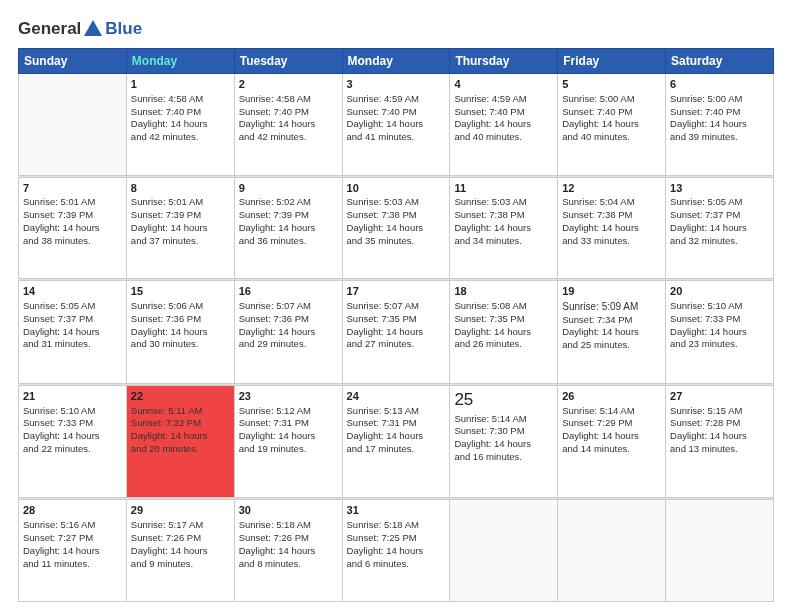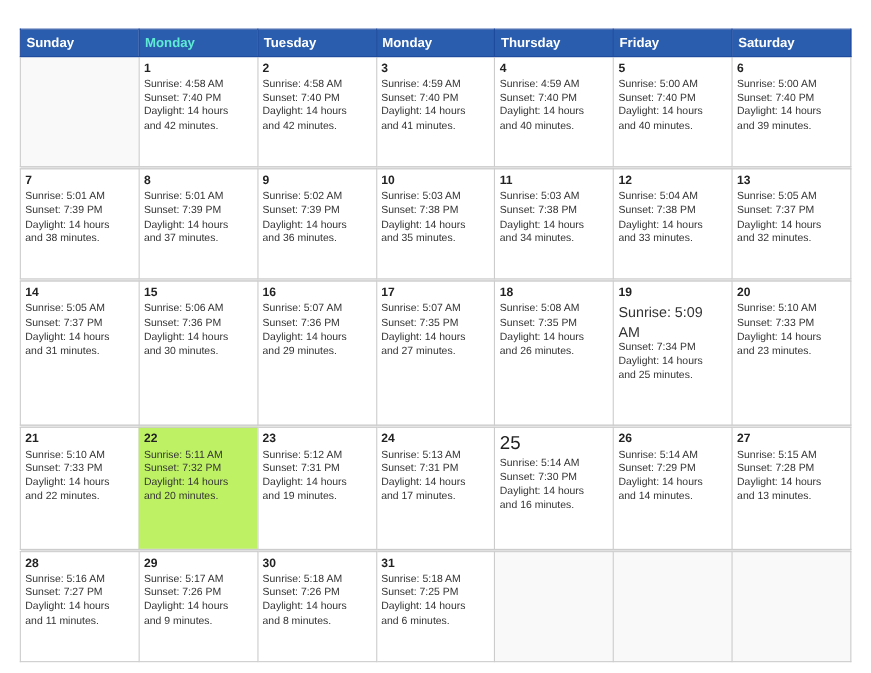--- a/index.html
+++ b/index.html
@@ -53,20 +53,29 @@
       width: 100%;
       border-collapse: collapse;
       flex: 1;
     }
   </style>
 </head>
 <body>
 
 <div class="page">
   <div class="header">
+    <div class="logo">
+      <div class="logo-text">
+        <span style="color:#333;font-size:17px;font-weight:bold;">General</span>
+        <svg width="22" height="22" viewBox="0 0 22 22" style="margin:0 1px;">
+          <polygon points="11,2 20,18 2,18" fill="#2a5dad"></polygon>
+        </svg>
+        <span style="color:#2a5dad;font-size:17px;font-weight:bold;">Blue</span>
+      </div>
+    </div>
   </div>
 
   <table class="cal-table">
     <thead>
       <tr>
       <th style="background: rgb(42, 93, 173); color: rgb(255, 255, 255); font-size: 12px; font-weight: bold; padding: 5px; text-align: left; border: 1px solid rgb(30, 74, 158);">Sunday</th>
           <th style="background: rgb(42, 93, 173); color: #5eead4; font-size: 12px; font-weight: bold; padding: 5px; text-align: left; border: 1px solid rgb(30, 74, 158);">Monday</th>
           <th style="background: rgb(42, 93, 173); color: rgb(255, 255, 255); font-size: 12px; font-weight: bold; padding: 5px; text-align: left; border: 1px solid rgb(30, 74, 158);">Tuesday</th>
           <th style="background: rgb(42, 93, 173); color: rgb(255, 255, 255); font-size: 12px; font-weight: bold; padding: 5px; text-align: left; border: 1px solid rgb(30, 74, 158);">Monday</th>
           <th style="background: rgb(42, 93, 173); color: rgb(255, 255, 255); font-size: 12px; font-weight: bold; padding: 5px; text-align: left; border: 1px solid rgb(30, 74, 158);">Thursday</th>
@@ -208,21 +217,21 @@
           </td>
           <td style="border: 1px solid rgb(204, 204, 204); vertical-align: top; padding: 3px 4px; font-size: 9.5px; color: rgb(51, 51, 51); line-height: 1.35; background: rgb(255, 255, 255); width: 14.2857%;">
             <span style="font-size: 11px; font-weight: bold; display: block; margin-bottom: 1px; color: rgb(34, 34, 34);">18</span>
             <span style="display: block; font-size: 9.5px;">Sunrise: 5:08 AM</span>
             <span style="display: block; font-size: 9.5px;">Sunset: 7:35 PM</span>
             <span style="display: block; font-size: 9.5px;">Daylight: 14 hours</span>
             <span style="display: block; font-size: 9.5px;">and 26 minutes.</span>
           </td>
           <td style="border: 1px solid rgb(204, 204, 204); vertical-align: top; padding: 3px 4px; font-size: 9.5px; color: rgb(51, 51, 51); line-height: 1.35; background: rgb(255, 255, 255); width: 14.2857%;">
             <span style="font-size: 11px; font-weight: bold; display: block; margin-bottom: 1px; color: rgb(34, 34, 34);">19</span>
-            <span style="display: block; font-size: 13px;">Sunrise: 5:09 AM</span>
+            <span style="display: block; font-size: 10px;">Sunrise: 5:09 AM</span>
             <span style="display: block; font-size: 9.5px;">Sunset: 7:34 PM</span>
             <span style="display: block; font-size: 9.5px;">Daylight: 14 hours</span>
             <span style="display: block; font-size: 9.5px;">and 25 minutes.</span>
           </td>
           <td style="border: 1px solid rgb(204, 204, 204); vertical-align: top; padding: 3px 4px; font-size: 9.5px; color: rgb(51, 51, 51); line-height: 1.35; background: rgb(255, 255, 255); width: 14.2857%;">
             <span style="font-size: 11px; font-weight: bold; display: block; margin-bottom: 1px; color: rgb(34, 34, 34);">20</span>
             <span style="display: block; font-size: 9.5px;">Sunrise: 5:10 AM</span>
             <span style="display: block; font-size: 9.5px;">Sunset: 7:33 PM</span>
             <span style="display: block; font-size: 9.5px;">Daylight: 14 hours</span>
             <span style="display: block; font-size: 9.5px;">and 23 minutes.</span>
@@ -232,21 +241,21 @@
           <td colspan="7" style="background: rgb(224, 224, 224); height: 2px; padding: 0px; border: none;"></td>
         </tr>
         <tr>
           <td style="border: 1px solid rgb(204, 204, 204); vertical-align: top; padding: 3px 4px; font-size: 9.5px; color: rgb(51, 51, 51); line-height: 1.35; background: rgb(255, 255, 255); width: 14.2857%;">
             <span style="font-size: 11px; font-weight: bold; display: block; margin-bottom: 1px; color: rgb(34, 34, 34);">21</span>
             <span style="display: block; font-size: 9.5px;">Sunrise: 5:10 AM</span>
             <span style="display: block; font-size: 9.5px;">Sunset: 7:33 PM</span>
             <span style="display: block; font-size: 9.5px;">Daylight: 14 hours</span>
             <span style="display: block; font-size: 9.5px;">and 22 minutes.</span>
           </td>
-          <td style="border: 1px solid rgb(204, 204, 204); vertical-align: top; padding: 3px 4px; font-size: 9.5px; color: rgb(51, 51, 51); line-height: 1.35; background: #bef264; width: 14.2857%;">
+          <td style="border: 1px solid rgb(204, 204, 204); vertical-align: top; padding: 3px 4px; font-size: 9.5px; color: rgb(51, 51, 51); line-height: 1.35; background: #ef4444; width: 14.2857%;">
             <span style="font-size: 11px; font-weight: bold; display: block; margin-bottom: 1px; color: rgb(34, 34, 34);">22</span>
             <span style="display: block; font-size: 9.5px;">Sunrise: 5:11 AM</span>
             <span style="display: block; font-size: 9.5px;">Sunset: 7:32 PM</span>
             <span style="display: block; font-size: 9.5px;">Daylight: 14 hours</span>
             <span style="display: block; font-size: 9.5px;">and 20 minutes.</span>
           </td>
           <td style="border: 1px solid rgb(204, 204, 204); vertical-align: top; padding: 3px 4px; font-size: 9.5px; color: rgb(51, 51, 51); line-height: 1.35; background: rgb(255, 255, 255); width: 14.2857%;">
             <span style="font-size: 11px; font-weight: bold; display: block; margin-bottom: 1px; color: rgb(34, 34, 34);">23</span>
             <span style="display: block; font-size: 9.5px;">Sunrise: 5:12 AM</span>
             <span style="display: block; font-size: 9.5px;">Sunset: 7:31 PM</span>

